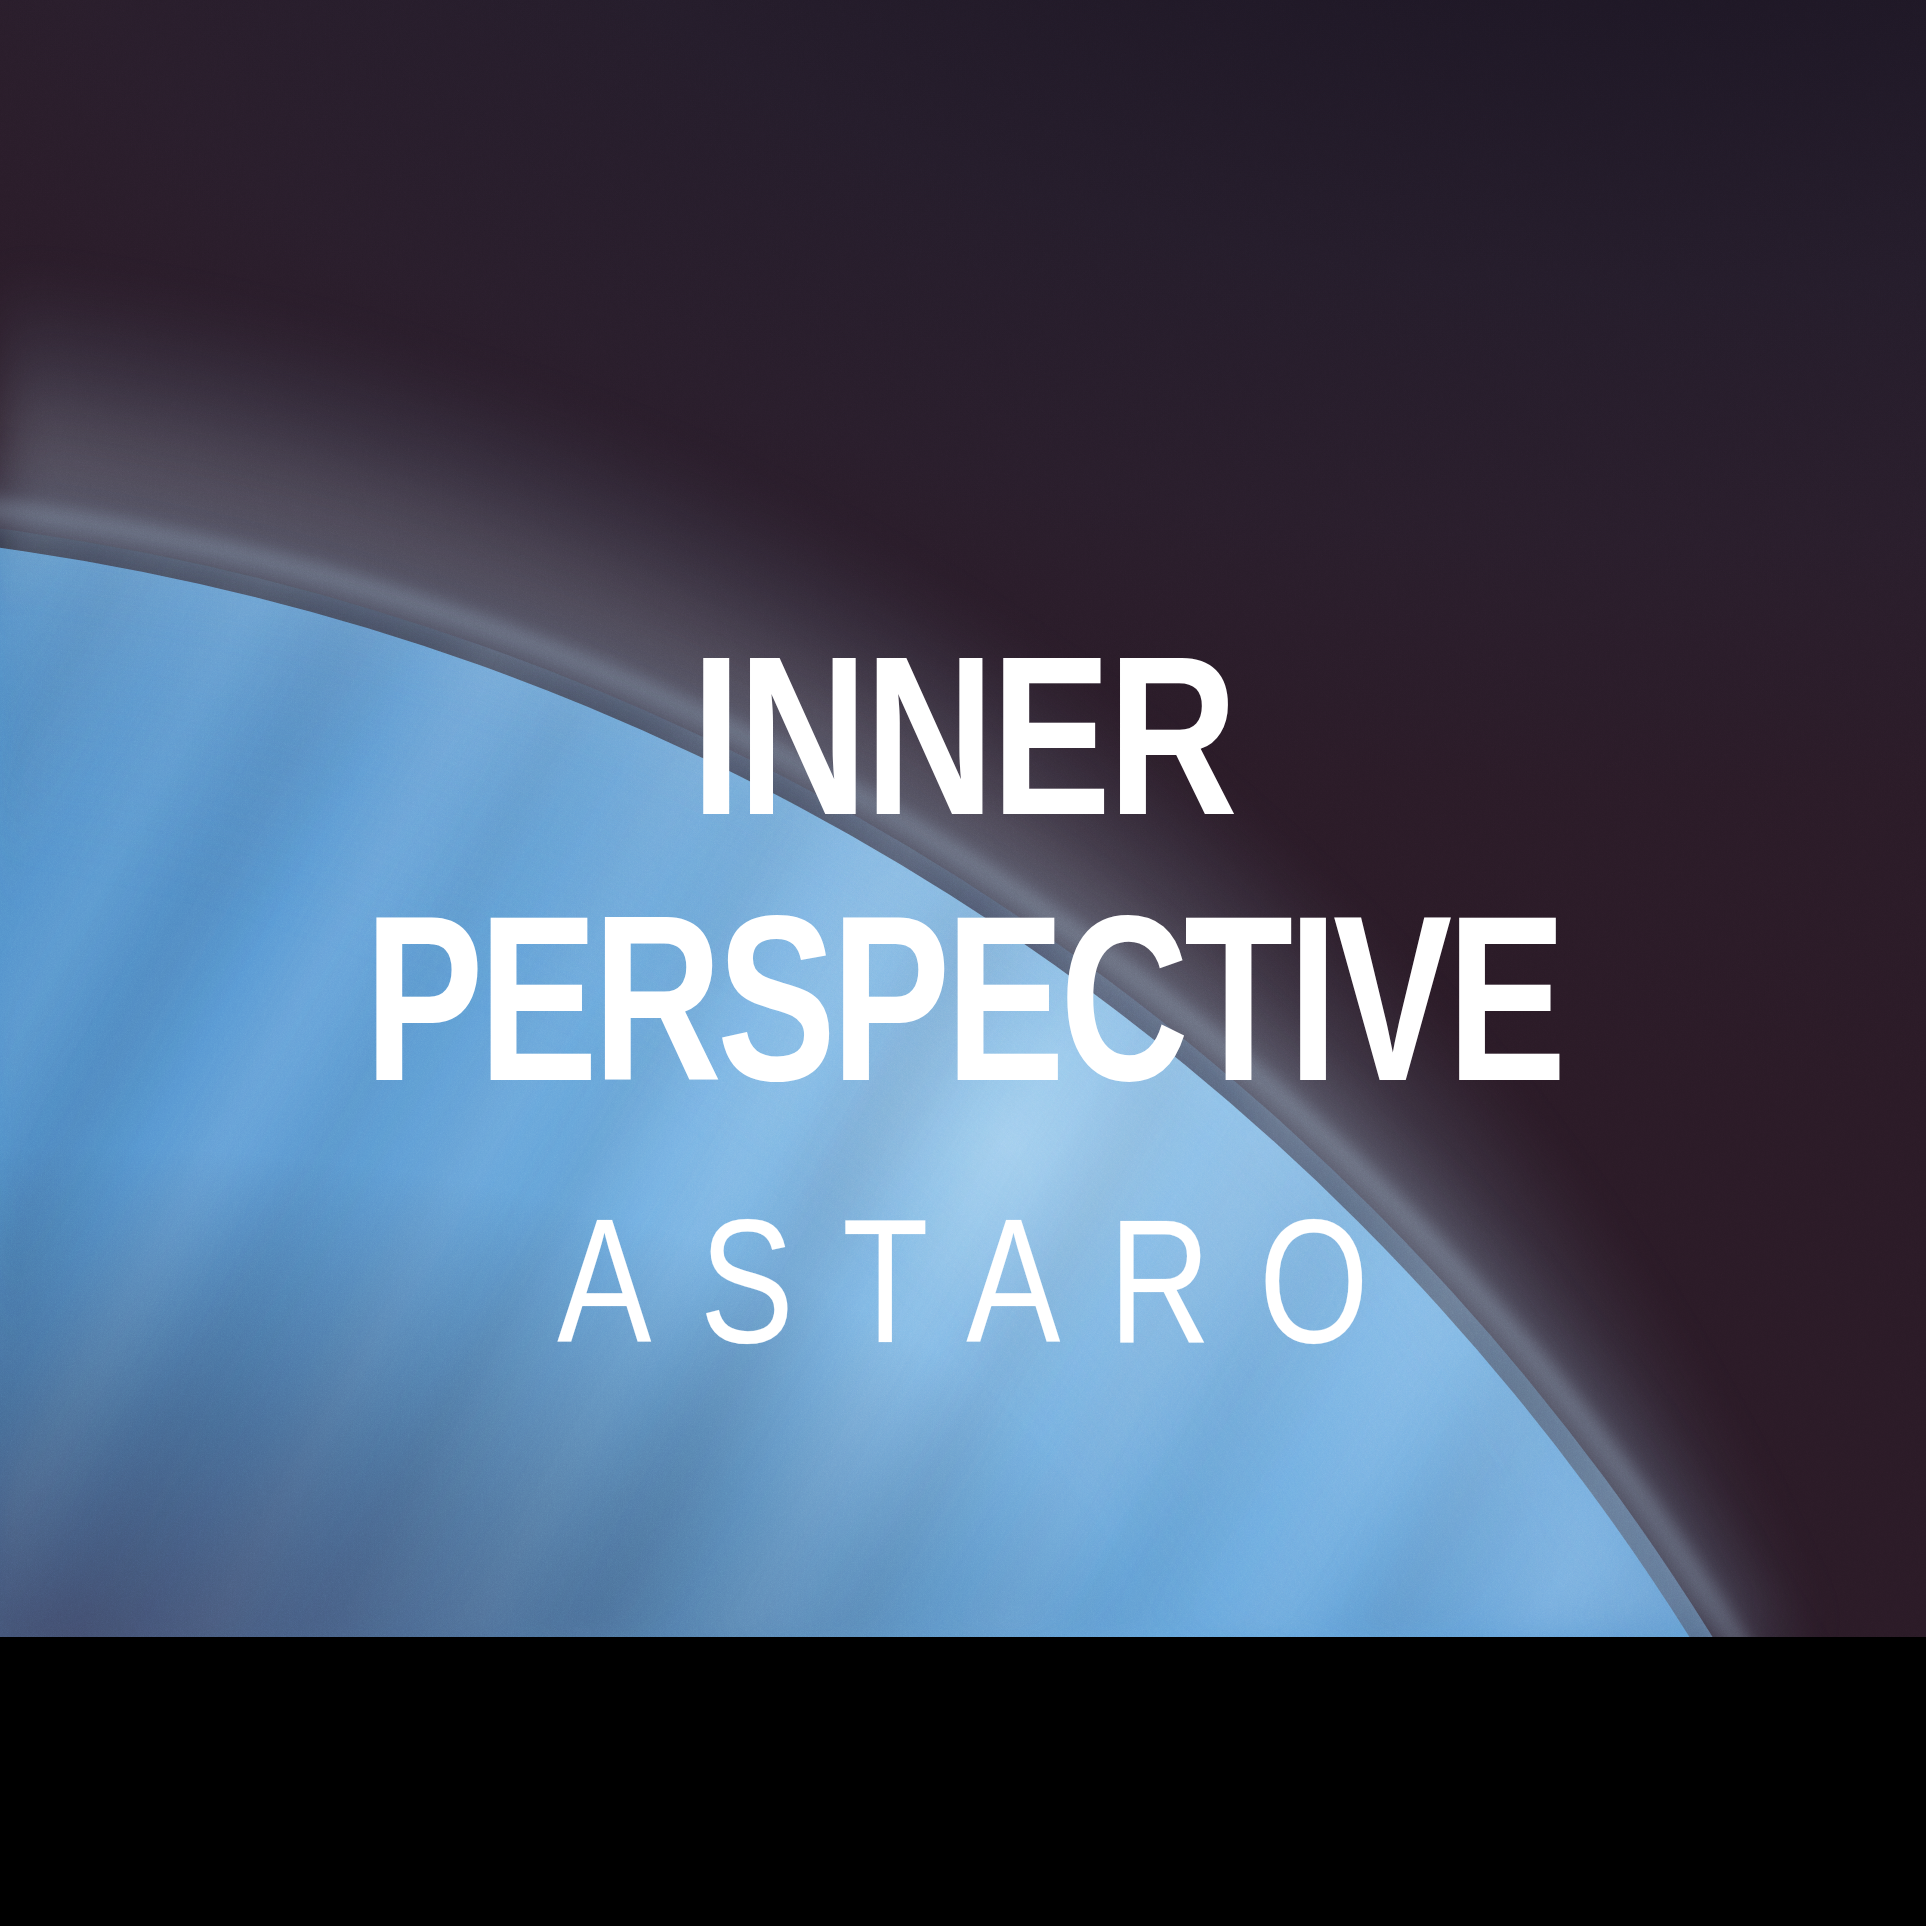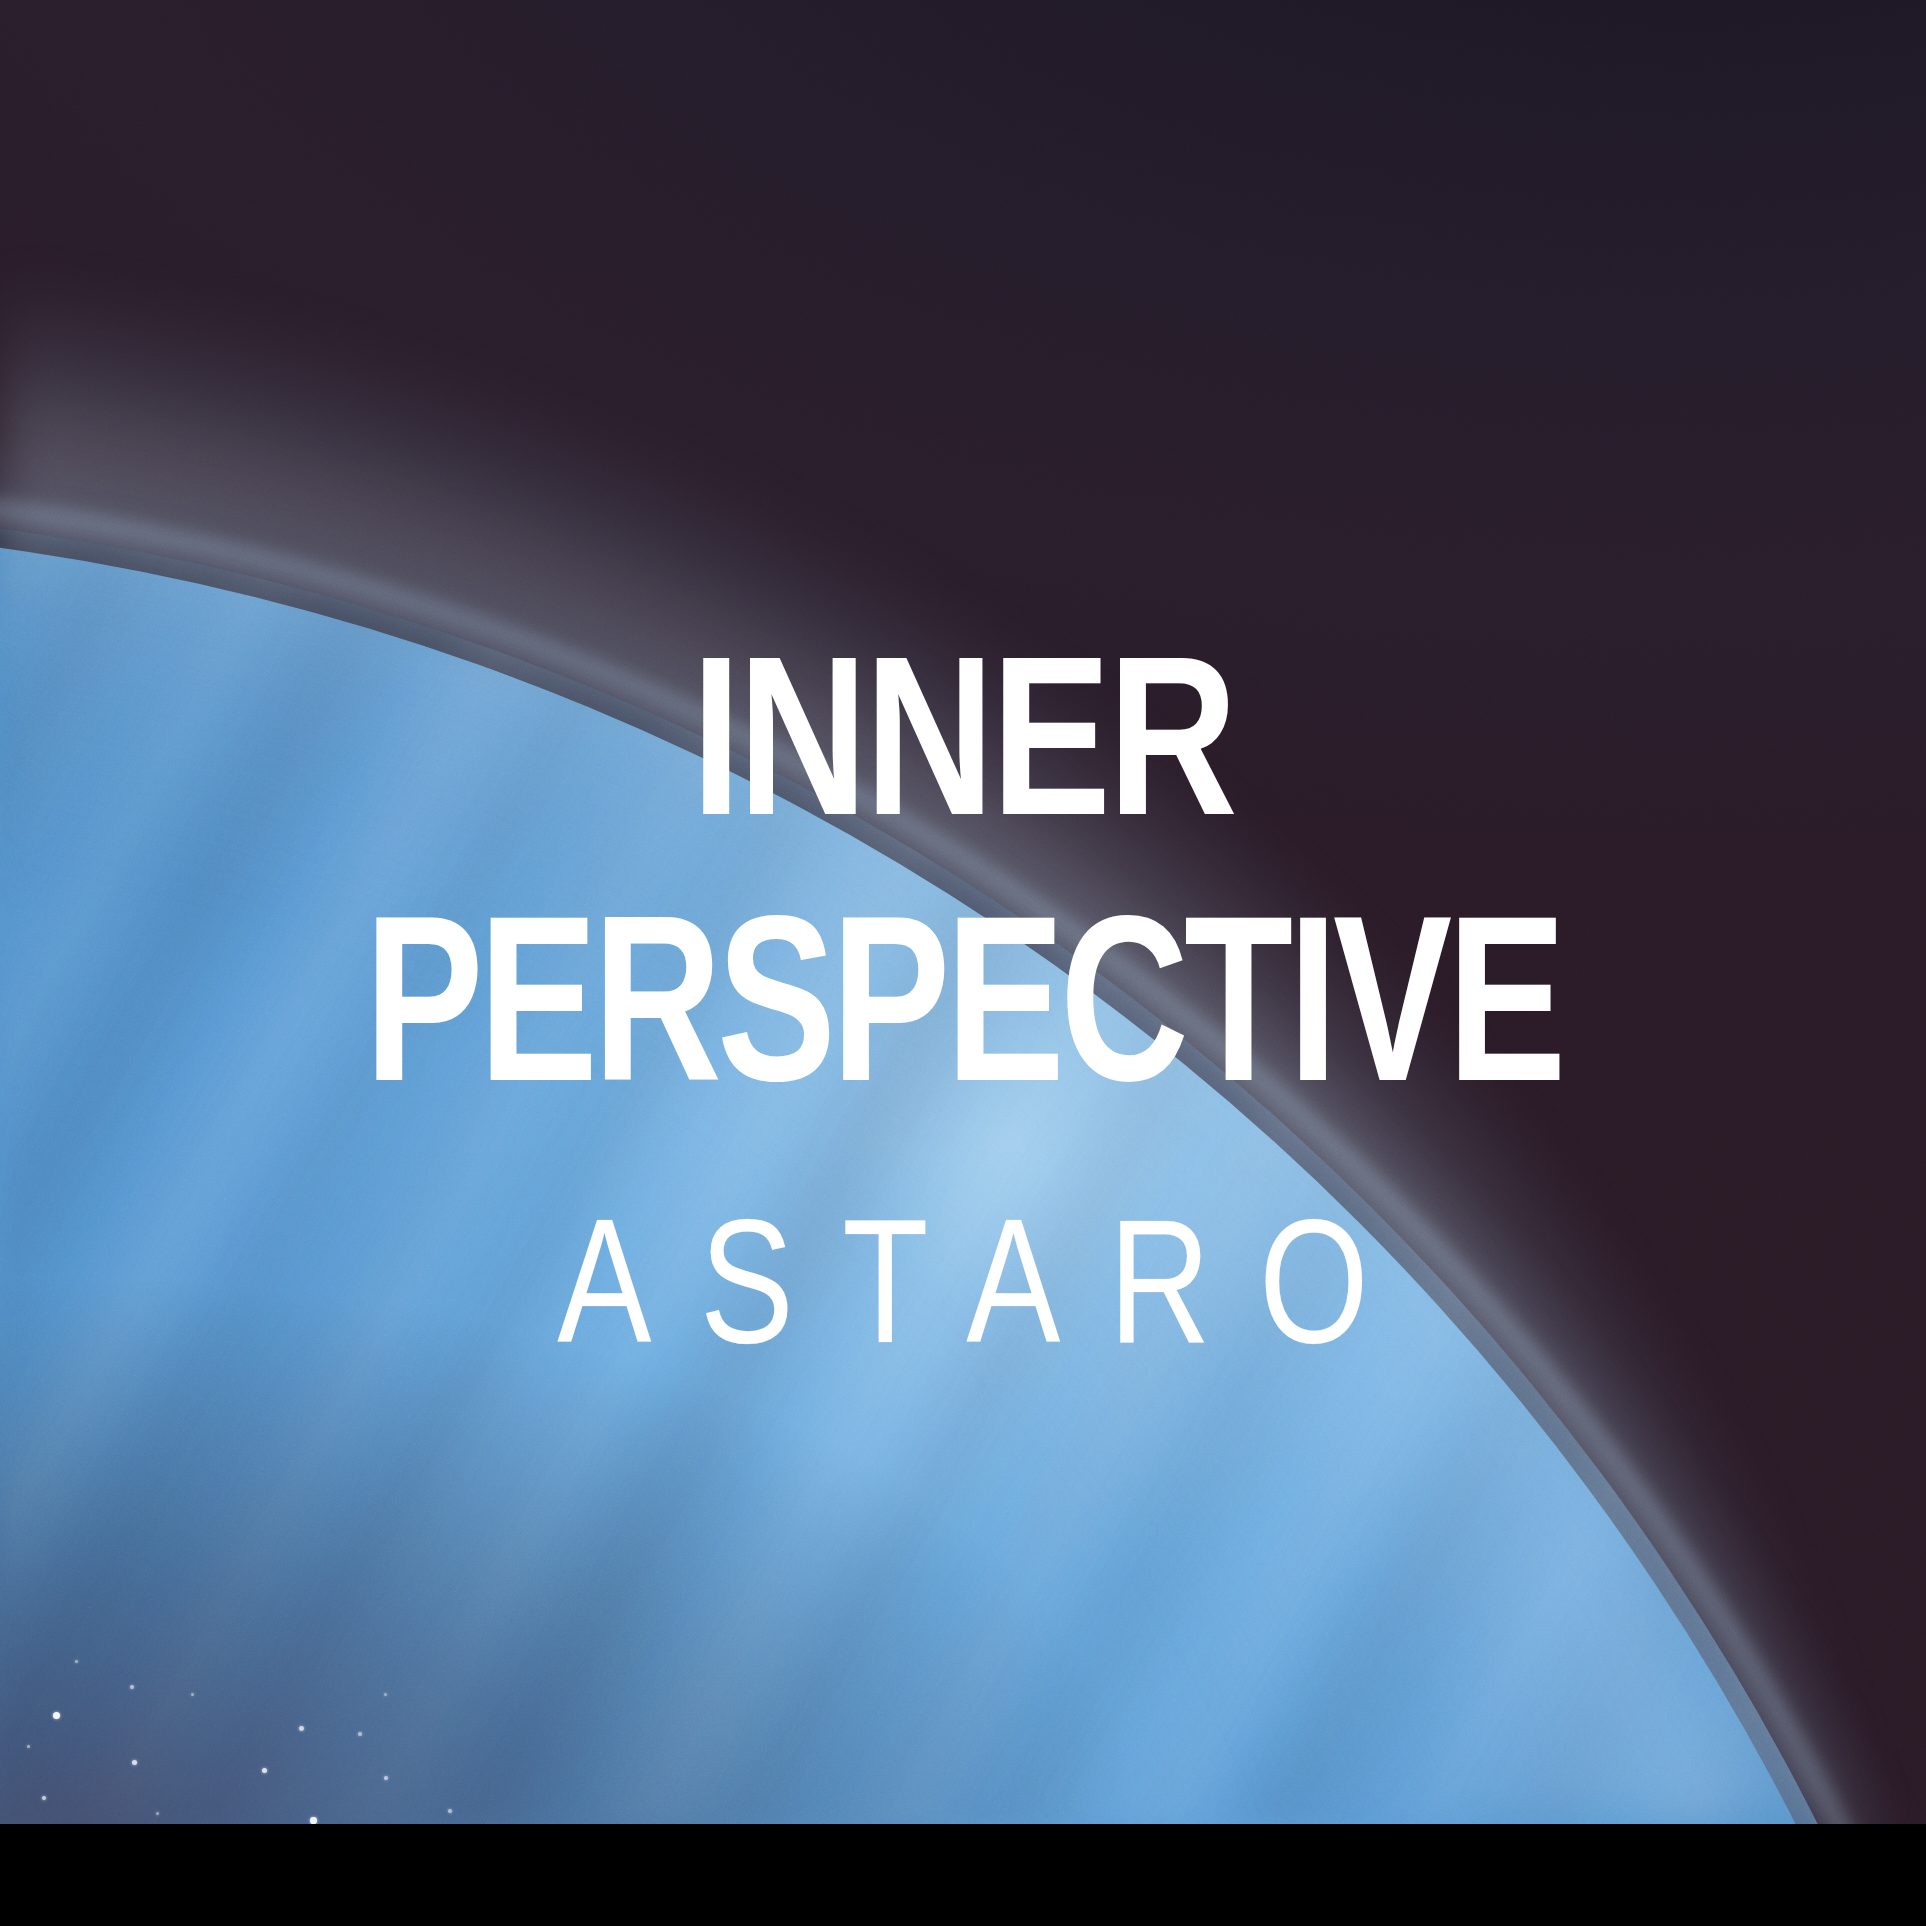--- a/index.html
+++ b/index.html
@@ -4,21 +4,21 @@
 <title>Album Cover</title>
 <style>
   html, body {
     margin: 0;
     padding: 0;
     background: #000;
   }
   #cover {
     position: relative;
     width: 1926px;
-    height: 1824px;
+    height: 1637px;
     overflow: hidden;
     background: #be185d;
     font-family: "Liberation Sans", sans-serif;
     isolation: isolate;
   }
 
   
   .layer {
     position: absolute;
     inset: 0;

